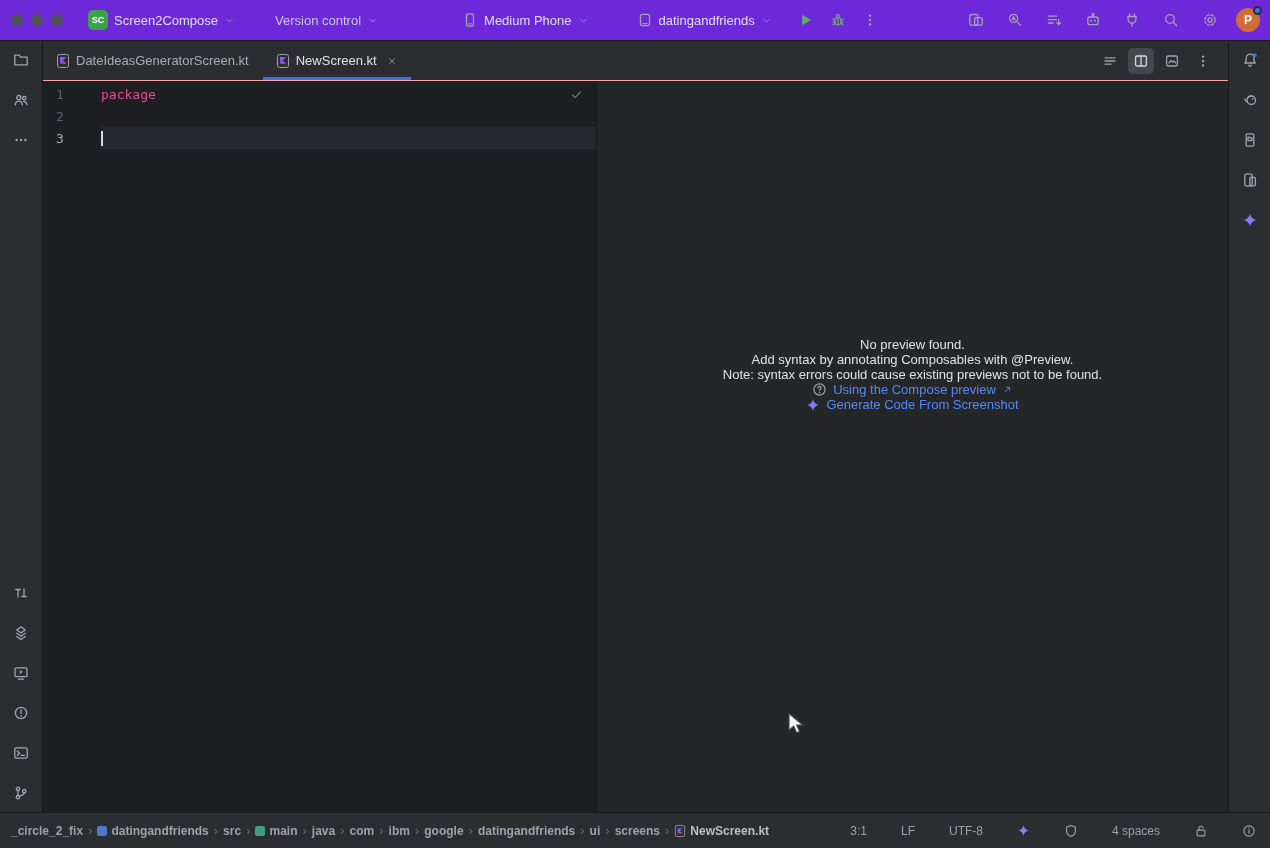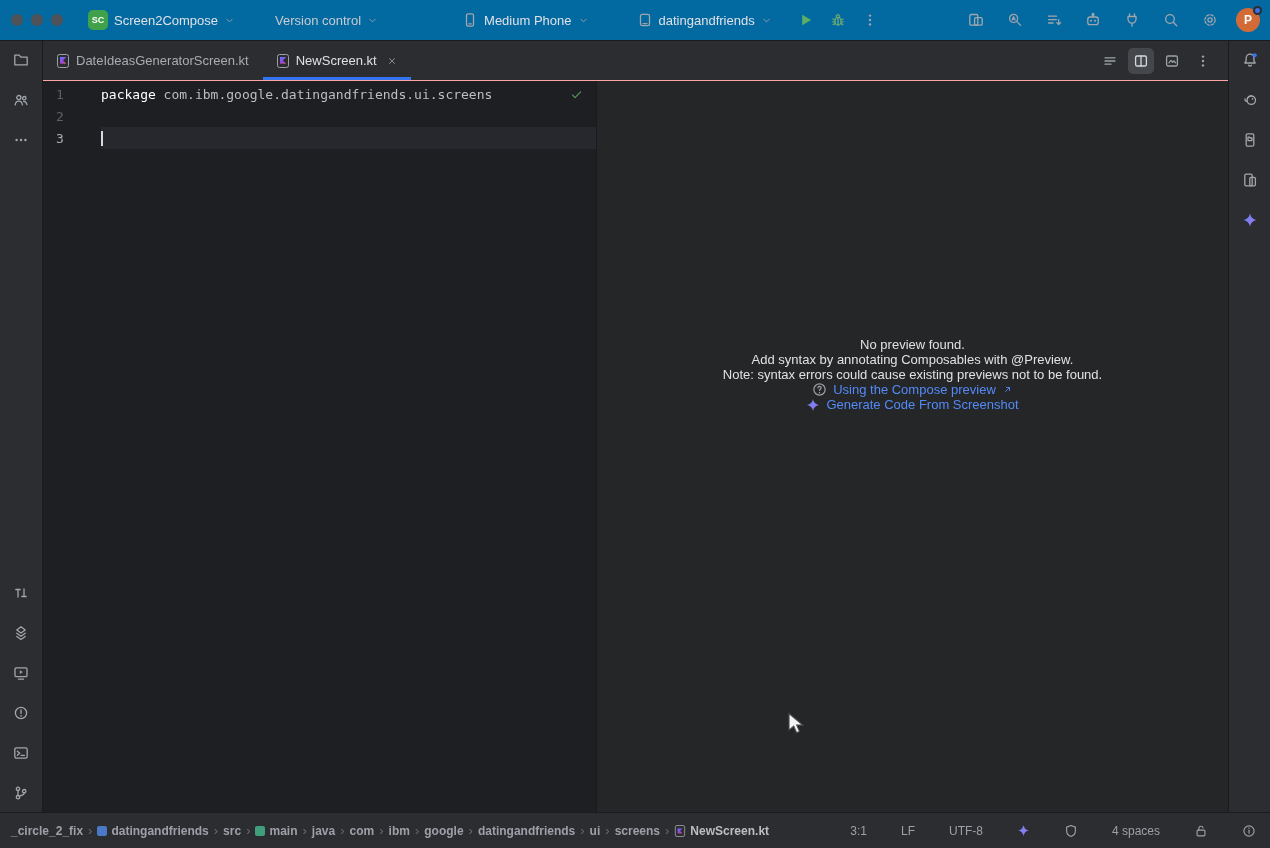--- a/index.html
+++ b/index.html
@@ -4,21 +4,21 @@
 <style>
   * { margin:0; padding:0; box-sizing:border-box; }
   html,body { background:#0e0f10; }
   body { width:1270px; height:848px; overflow:hidden; font-family:"Liberation Sans",sans-serif; }
   .window { position:relative; width:1270px; height:848px; background:#1e1f22; overflow:hidden;
             color:#dfe1e5; }
   svg { display:block; }
   .st { stroke:currentColor; fill:none; stroke-width:1.3; stroke-linecap:round; stroke-linejoin:round; }
 
   
-  .titlebar { position:absolute; top:0; left:0; right:0; height:41px; background:#0369a1;
+  .titlebar { position:absolute; top:0; left:0; right:0; height:41px; background:#6d28d9;
               border-bottom:1px solid #1a1b1e; display:flex; align-items:center; font-size:13px; }
   .traffic { display:flex; gap:8px; margin-left:11px; }
   .light { width:12px; height:12px; border-radius:50%; background:#4f5257; }
   .tgroup { display:flex; align-items:center; gap:6px; padding:4px 5px; border-radius:6px; color:#dfe1e5; cursor:default; }
   .sc-chip { width:20px; height:20px; border-radius:5px; background:#3fa14a; color:#fff;
              font-size:9px; font-weight:700; display:flex; align-items:center; justify-content:center; }
   .dimtext { color:#c9cbd0; }
   .chev { color:#9da0a8; }
   .ibtn { width:26px; height:26px; border-radius:5px; display:flex; align-items:center; justify-content:center;
           color:#a2a6ac; }
@@ -56,21 +56,21 @@
                clip-path:polygon(0 0,100% 0,50% 50%,100% 100%,0 100%); }
 
   
   .content { position:absolute; top:81px; left:43px; right:42px; bottom:36px; display:flex; }
   .editor { width:553px; background:#1e1f22; position:relative;
             font-family:"DejaVu Sans Mono",monospace; font-size:13px; }
   .erows { padding-top:2px; }
   .erow { display:flex; height:22px; align-items:center; }
   .ln { width:58px; padding-left:13px; color:#5d6167; flex:none; }
   .code { flex:1; height:100%; display:flex; align-items:center; white-space:pre; color:#bcbec4; }
-  .kw { color:#ffffff; }
+  .kw { color:#ec4899; }
   .erow.current .code { background:#26282e; }
   .erow.current .ln { color:#a9adb3; }
   .caret { width:1.5px; height:15px; background:#d6d9de; }
   .check { position:absolute; top:7px; right:13px; color:#5c9c5e; }
 
   .preview { flex:1; background:#242628; border-left:1px solid #191a1c; position:relative; }
   .pmsg { position:absolute; left:0; right:0; top:256px; display:flex; flex-direction:column;
           align-items:center; font-size:13px; color:#dfe1e5; }
   .plink { display:flex; align-items:center; gap:6px; color:#548af7; }
   .qicon { color:#9da0a8; }
@@ -362,21 +362,21 @@
           </svg>
       </div>
     </div>
   </div>
 
   <div class="content">
     <div class="editor">
       <div class="erows">
         <div class="erow">
           <span class="ln">1</span>
-          <span class="code"><span class="kw">package</span><span> com.ibm.google.datingandfriends.ui.screens</span></span>
+          <span class="code"><span class="kw">package</span></span>
         </div>
         <div class="erow">
           <span class="ln">2</span>
           <span class="code"></span>
         </div>
         <div class="erow current">
           <span class="ln">3</span>
           <span class="code"><span class="caret"></span></span>
         </div>
       </div>

